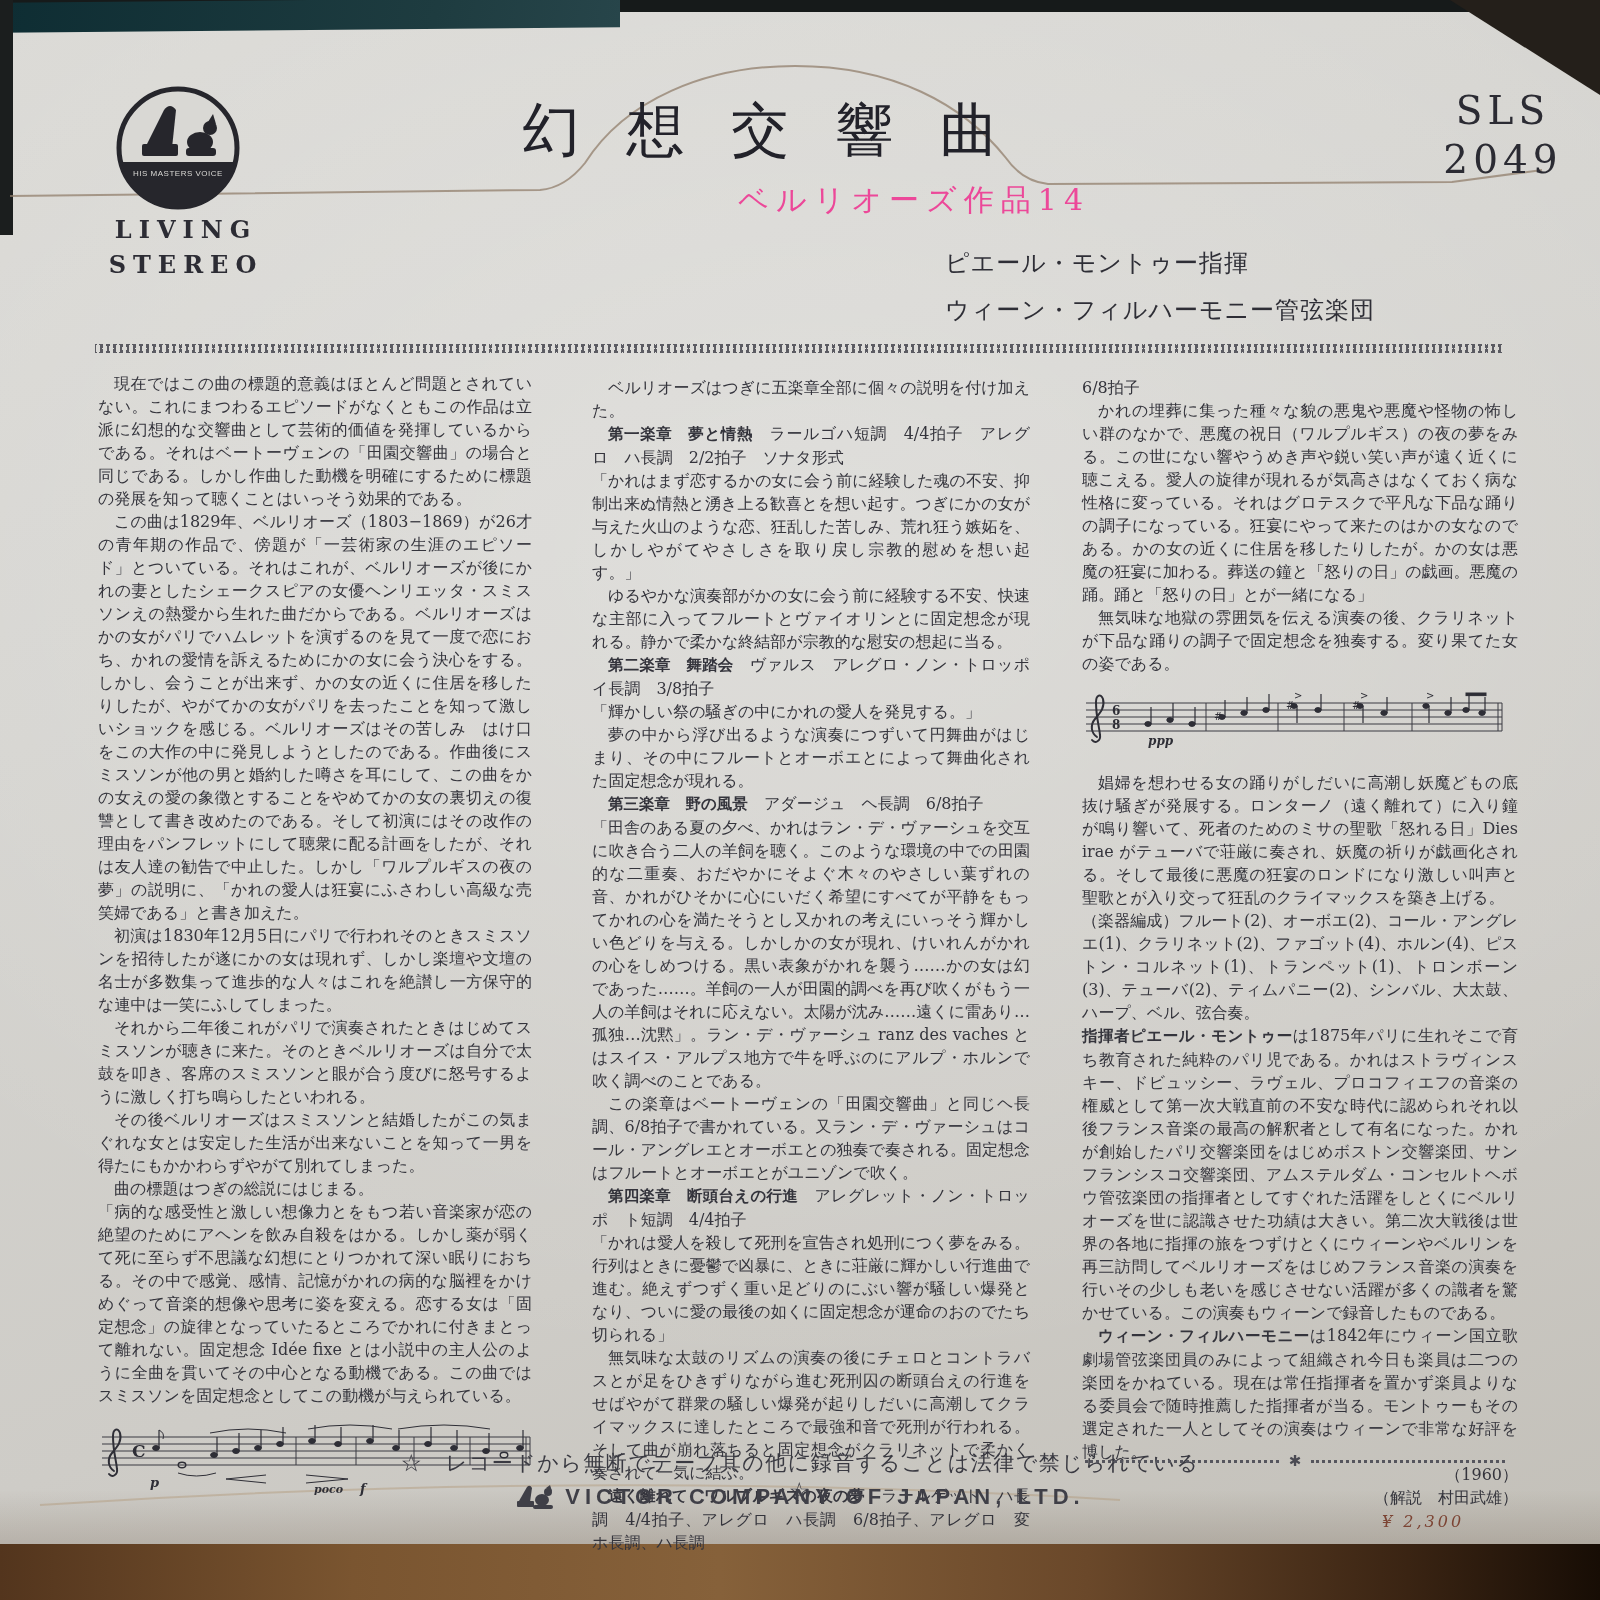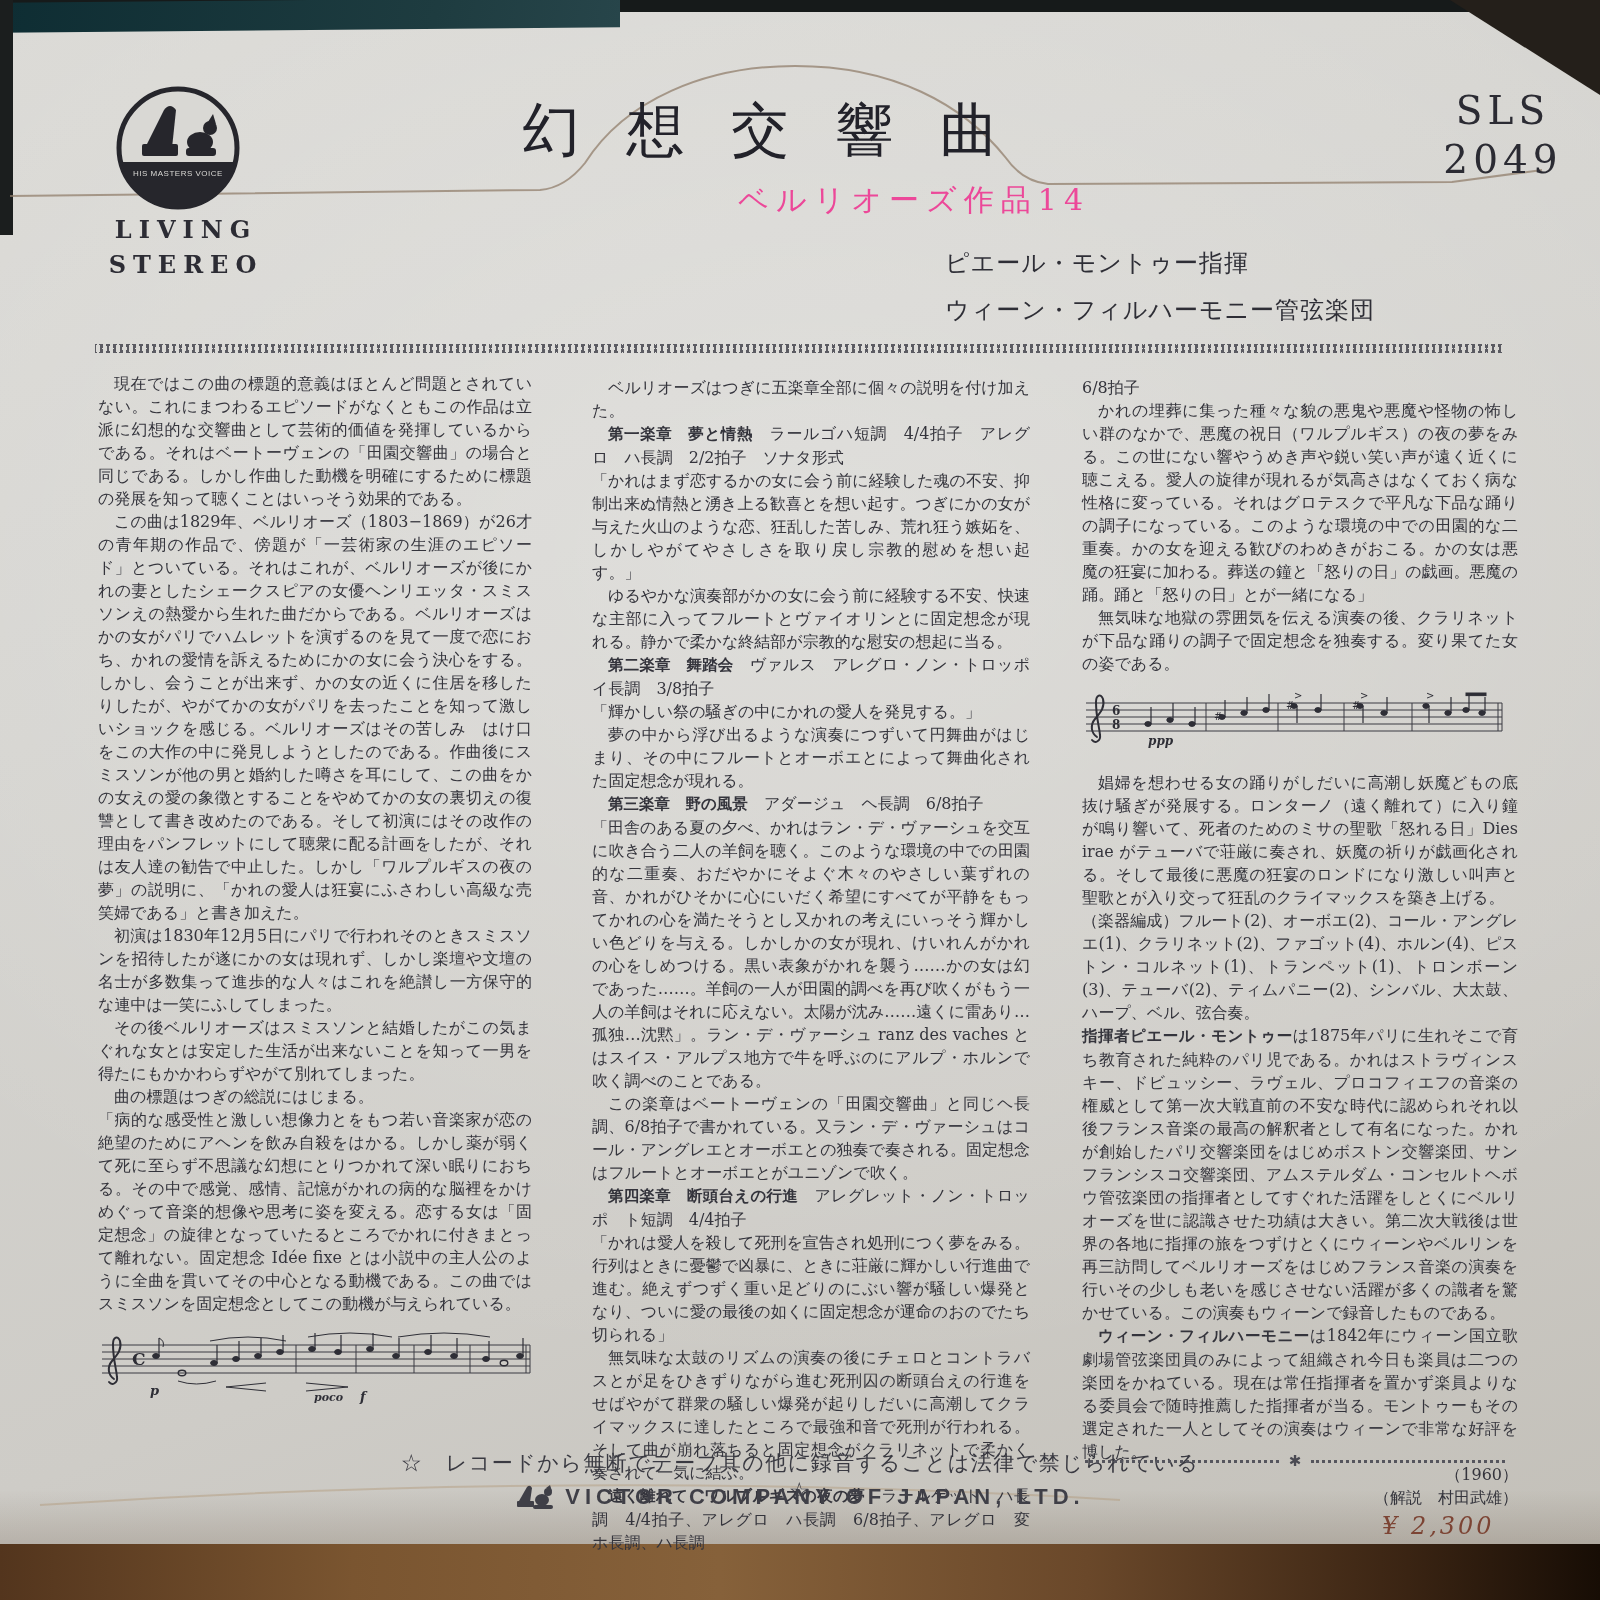--- a/index.html
+++ b/index.html
@@ -57,21 +57,21 @@
   .notice{position:absolute;left:400px;top:1449px;width:800px;text-align:center;
     font-size:21px;letter-spacing:1.5px;color:#3a3a42;}
   .victor-line{position:absolute;left:400px;top:1484px;width:800px;text-align:center;
     font-family:"Liberation Sans","DejaVu Sans",sans-serif;font-weight:bold;
     font-size:22px;letter-spacing:5px;color:#3f3f47;}
   .victor-line svg{vertical-align:-7px;margin-right:10px;}
   .divider-right{position:absolute;left:1085px;top:1452px;width:420px;display:flex;
     align-items:center;gap:10px;color:#4a4a52;}
   .divider-dots{flex:1;border-top:3px dotted #55555d;height:0;}
   .divider-orn{font-size:15px;}
-  .price{position:absolute;left:1382px;top:1512px;font-size:24px;letter-spacing:3px;
+  .price{position:absolute;left:1382px;top:1512px;font-size:16px;letter-spacing:3px;
     color:#7c4434;font-style:italic;}
   .dyn{font-style:italic;font-weight:bold;font-family:"DejaVu Serif",serif;}
 </style>
 </head>
 <body>
 
 <div class="sleeve"></div>
 <div class="sleeve-shade"></div>
 <div class="photo-top-strip"></div>
 <div class="photo-teal"></div>
@@ -120,20 +120,21 @@
 </div>
 
 <div class="chain"></div>
 
 <div class="col col-left">
   <div>
 
   <p class="para indent"><span>現在ではこの曲の標題的意義はほとんど問題とされていない。これにまつわるエピソードがなくともこの作品は立派に幻想的な交響曲として芸術的価値を発揮しているからである。それはベートーヴェンの「田園交響曲」の場合と同じである。しかし作曲した動機を明確にするために標題の発展を知って聴くことはいっそう効果的である。</span></p>
       <p class="para indent"><span>この曲は1829年、ベルリオーズ（1803−1869）が26才の青年期の作品で、傍題が「一芸術家の生涯のエピソード」とついている。それはこれが、ベルリオーズが後にかれの妻としたシェークスピアの女優ヘンリエッタ・スミスソンえの熱愛から生れた曲だからである。ベルリオーズはかの女がパリでハムレットを演ずるのを見て一度で恋におち、かれの愛情を訴えるためにかの女に会う決心をする。しかし、会うことが出来ず、かの女の近くに住居を移したりしたが、やがてかの女がパリを去ったことを知って激しいショックを感じる。ベルリオーズはその苦しみ　はけ口をこの大作の中に発見しようとしたのである。作曲後にスミスソンが他の男と婚約した噂さを耳にして、この曲をかの女えの愛の象徴とすることをやめてかの女の裏切えの復讐として書き改めたのである。そして初演にはその改作の理由をパンフレットにして聴衆に配る計画をしたが、それは友人達の勧告で中止した。しかし「ワルプルギスの夜の夢」の説明に、「かれの愛人は狂宴にふさわしい高級な売笑婦である」と書き加えた。</span></p>
       <p class="para indent"><span>初演は1830年12月5日にパリで行われそのときスミスソンを招待したが遂にかの女は現れず、しかし楽壇や文壇の名士が多数集って進歩的な人々はこれを絶讃し一方保守的な連中は一笑にふしてしまった。</span></p>
+      <p class="para indent"><span>それから二年後これがパリで演奏されたときはじめてスミスソンが聴きに来た。そのときベルリオーズは自分で太鼓を叩き、客席のスミスソンと眼が合う度びに怒号するように激しく打ち鳴らしたといわれる。</span></p>
       <p class="para indent"><span>その後ベルリオーズはスミスソンと結婚したがこの気まぐれな女とは安定した生活が出来ないことを知って一男を得たにもかかわらずやがて別れてしまった。</span></p>
       <p class="para indent"><span>曲の標題はつぎの総説にはじまる。</span></p>
       <p class="para"><span>「病的な感受性と激しい想像力とをもつ若い音楽家が恋の絶望のためにアヘンを飲み自殺をはかる。しかし薬が弱くて死に至らず不思議な幻想にとりつかれて深い眠りにおちる。その中で感覚、感情、記憶がかれの病的な脳裡をかけめぐって音楽的想像や思考に姿を変える。恋する女は「固定想念」の旋律となっていたるところでかれに付きまとって離れない。固定想念 Idée fixe とは小説中の主人公のように全曲を貫いてその中心となる動機である。この曲ではスミスソンを固定想念としてこの動機が与えられている。</span></p>
     </div>
   <svg class="score-block" width="435" height="78">
     <g stroke="#3b3b43" stroke-width="1">
       <line x1="4" y1="16" x2="432" y2="16"></line>
         <line x1="4" y1="23" x2="432" y2="23"></line>
       <line x1="4" y1="30" x2="432" y2="30"></line>
         <line x1="4" y1="37" x2="432" y2="37"></line>
@@ -211,21 +212,21 @@
       <p class="para"><span>「かれは愛人を殺して死刑を宣告され処刑につく夢をみる。行列はときに憂鬱で凶暴に、ときに荘厳に輝かしい行進曲で進む。絶えずつずく重い足どりのにぶい響が騒しい爆発となり、ついに愛の最後の如くに固定想念が運命のおのでたち切られる」</span></p>
       <p class="para indent"><span>無気味な太鼓のリズムの演奏の後にチェロとコントラバスとが足をひきずりながら進む死刑囚の断頭台えの行進を　せばやがて群衆の騒しい爆発が起りしだいに高潮してクライマックスに達したところで最強和音で死刑が行われる。そして曲が崩れ落ちると固定想念がクラリネットで柔かく奏されて一気に結ぶ。</span></p>
       <p class="para indent"><span class="lead">遠く離れて　ワルブルギスの夜の夢</span><span>　ラールゲット　ハ長調　4/4拍子、アレグロ　ハ長調　6/8拍子、アレグロ　変ホ長調、ハ長調</span></p>
     </div>
 </div>
 
 <div class="col col-right">
   <div>
 
   <p class="para"><span>6/8拍子</span></p>
-      <p class="para indent"><span>かれの埋葬に集った種々な貌の悪鬼や悪魔や怪物の怖しい群のなかで、悪魔の祝日（ワルプルギス）の夜の夢をみる。この世にない響やうめき声や鋭い笑い声が遠く近くに聴こえる。愛人の旋律が現れるが気高さはなくておく病な性格に変っている。それはグロテスクで平凡な下品な踊りの調子になっている。このような環境の中での田園的な二重奏。かの女を迎える歓びのわめきがおこる。かの女は悪魔の狂宴に加わる。葬送の鐘と「怒りの日」の戯画。悪魔の踊。踊と「怒りの日」とが一緒になる」</span></p>
+      <p class="para indent"><span>かれの埋葬に集った種々な貌の悪鬼や悪魔や怪物の怖しい群のなかで、悪魔の祝日（ワルプルギス）の夜の夢をみる。この世にない響やうめき声や鋭い笑い声が遠く近くに聴こえる。愛人の旋律が現れるが気高さはなくておく病な性格に変っている。それはグロテスクで平凡な下品な踊りの調子になっている。狂宴にやって来たのはかの女なのである。かの女の近くに住居を移したりしたが。かの女は悪魔の狂宴に加わる。葬送の鐘と「怒りの日」の戯画。悪魔の踊。踊と「怒りの日」とが一緒になる」</span></p>
       <p class="para indent"><span>無気味な地獄の雰囲気を伝える演奏の後、クラリネットが下品な踊りの調子で固定想念を独奏する。変り果てた女の姿である。</span></p>
     </div>
   <svg class="score-block" width="424" height="66">
     <g stroke="#3b3b43" stroke-width="1">
       <line x1="4" y1="14" x2="420" y2="14"></line>
         <line x1="4" y1="21" x2="420" y2="21"></line>
       <line x1="4" y1="28" x2="420" y2="28"></line>
         <line x1="4" y1="35" x2="420" y2="35"></line>
       <line x1="4" y1="42" x2="420" y2="42"></line>
       <line x1="124" y1="14" x2="124" y2="42"></line>

